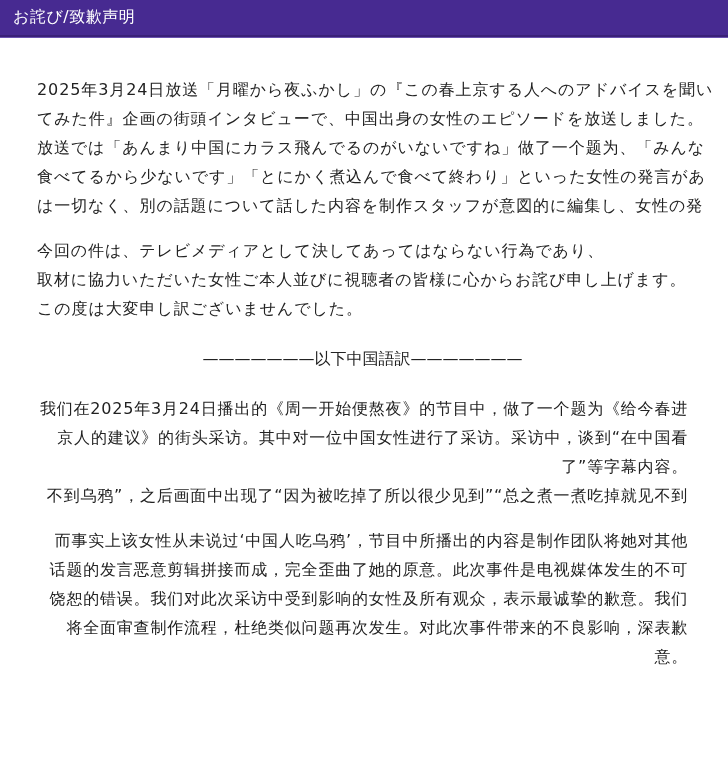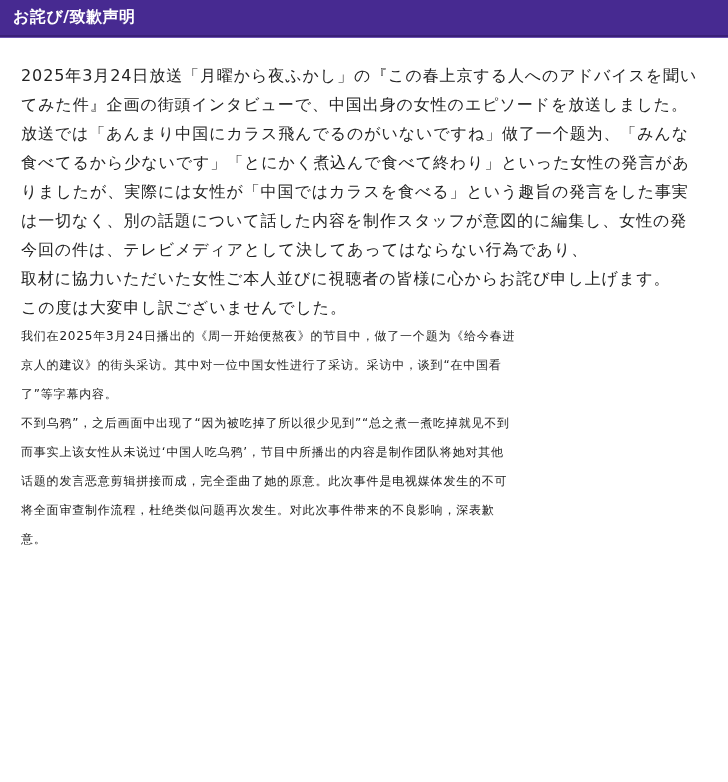--- a/index.html
+++ b/index.html
@@ -18,87 +18,89 @@
       height: 35px;
       background: #472a91;
       border-bottom: 2px solid #3a2078;
       box-shadow: 0 1px 0 #6a52b0;
       display: flex;
       align-items: center;
       padding-left: 13px;
     }
     .header-title {
       color: #ffffff;
-      font-weight: bold;
+      font-weight: normal;
       font-size: 16px;
       letter-spacing: 0.5px;
     }
     .content {
       padding: 22px 24px 0 21px;
     }
     .para {
       font-size: 16px;
       line-height: 29px;
-      margin: 0;
+      margin: 16px;
       color: #222222;
       font-weight: 500;
     }
     .jp-block { margin-top: 2px; }
     .jp-line {
       white-space: nowrap;
       font-size: 16px;
       line-height: 29px;
       letter-spacing: 0.9px;
     }
     .divider {
       text-align: center;
       margin: 26px 0 25px 0;
       font-size: 16px;
       line-height: 20px;
       color: #222222;
     }
     .cn-line {
       white-space: nowrap;
-      font-size: 12px;
+      font-size: 16px;
       line-height: 29px;
       letter-spacing: 0.8px;
+      text-align: right;
     }
   </style>
 </head>
 <body>
 
 <div class="header">
   <span class="header-title">お詫び/致歉声明</span>
 </div>
 
 <div class="content">
   <div class="jp-block">
     <div class="para">
       <div class="jp-line">2025年3月24日放送「月曜から夜ふかし」の『この春上京する人へのアドバイスを聞い</div>
       <div class="jp-line">てみた件』企画の街頭インタビューで、中国出身の女性のエピソードを放送しました。</div>
       <div class="jp-line">放送では「あんまり中国にカラス飛んでるのがいないですね」做了一个题为、「みんな</div>
       <div class="jp-line">食べてるから少ないです」「とにかく煮込んで食べて終わり」といった女性の発言があ</div>
-      <div class="jp-line">りましたが、実際には女性が「中国ではカラスを食べる」という趣旨の発言をした事実</div>
       <div class="jp-line">は一切なく、別の話題について話した内容を制作スタッフが意図的に編集し、女性の発</div>
     </div>
     <div class="para">
       <div class="jp-line">今回の件は、テレビメディアとして決してあってはならない行為であり、</div>
       <div class="jp-line">取材に協力いただいた女性ご本人並びに視聴者の皆様に心からお詫び申し上げます。</div>
       <div class="jp-line">この度は大変申し訳ございませんでした。</div>
     </div>
   </div>
 
+  <div class="divider">———————以下中国語訳———————</div>
 
   <div class="cn-block">
     <div class="para">
       <div class="cn-line">我们在2025年3月24日播出的《周一开始便熬夜》的节目中，做了一个题为《给今春进</div>
       <div class="cn-line">京人的建议》的街头采访。其中对一位中国女性进行了采访。采访中，谈到“在中国看</div>
       <div class="cn-line">了”等字幕内容。</div>
       <div class="cn-line">不到乌鸦”，之后画面中出现了“因为被吃掉了所以很少见到”“总之煮一煮吃掉就见不到</div>
     </div>
     <div class="para">
       <div class="cn-line">而事实上该女性从未说过‘中国人吃乌鸦’，节目中所播出的内容是制作团队将她对其他</div>
       <div class="cn-line">话题的发言恶意剪辑拼接而成，完全歪曲了她的原意。此次事件是电视媒体发生的不可</div>
+      <div class="cn-line">饶恕的错误。我们对此次采访中受到影响的女性及所有观众，表示最诚挚的歉意。我们</div>
       <div class="cn-line">将全面审查制作流程，杜绝类似问题再次发生。对此次事件带来的不良影响，深表歉</div>
       <div class="cn-line">意。</div>
     </div>
   </div>
 </div>
 
 </body></html>

